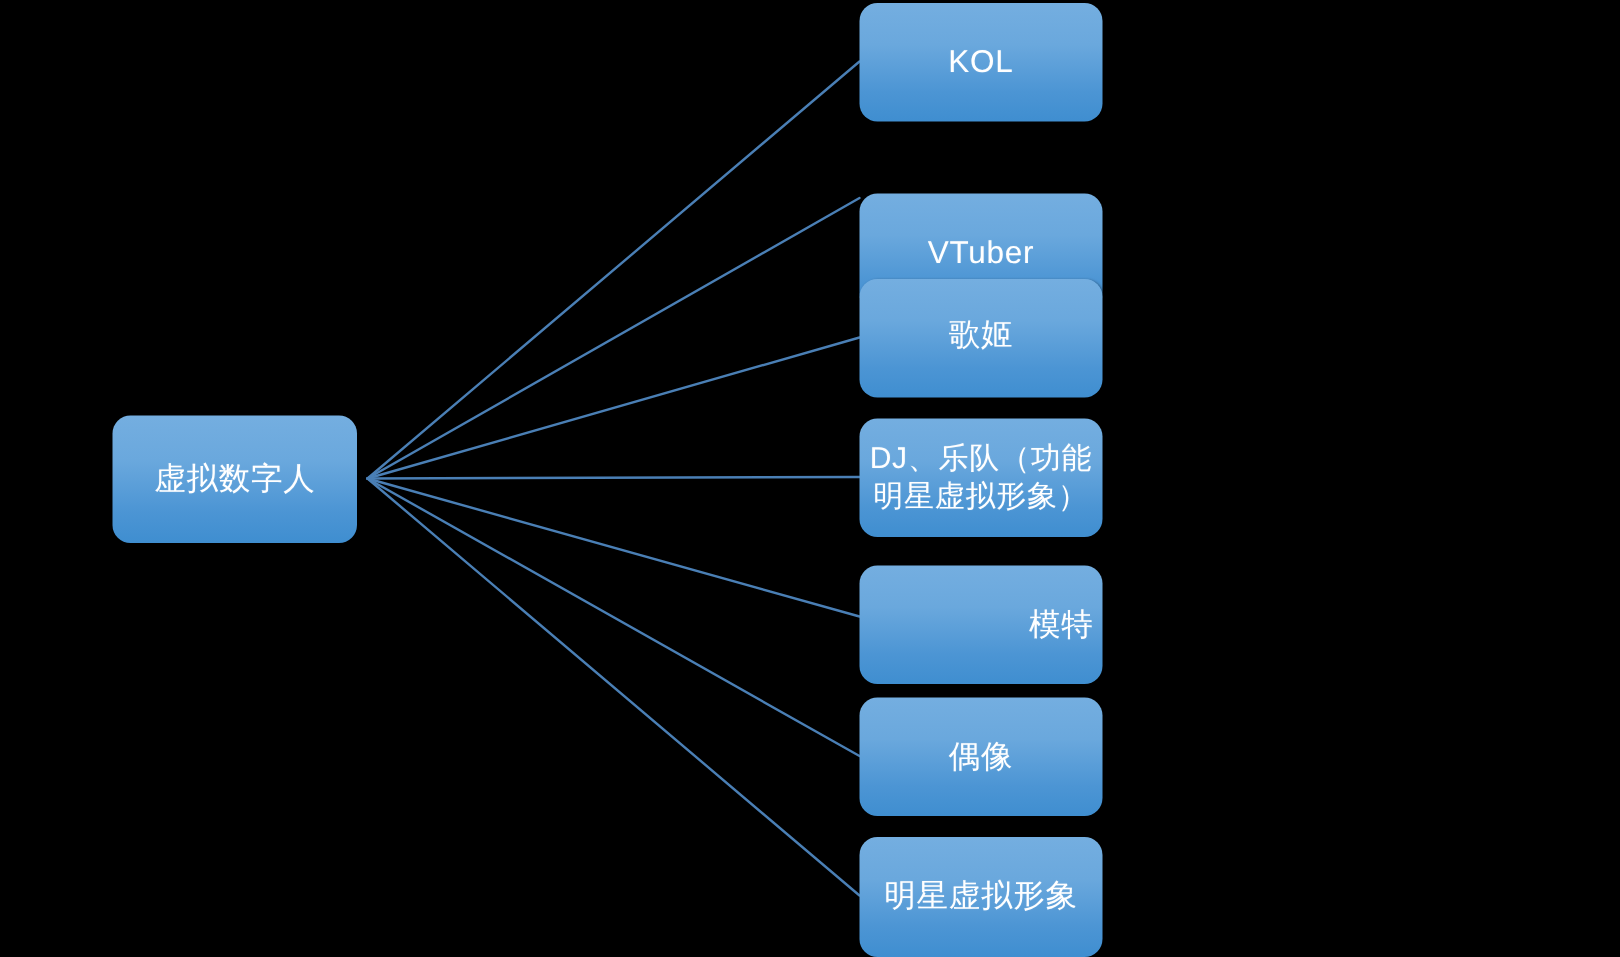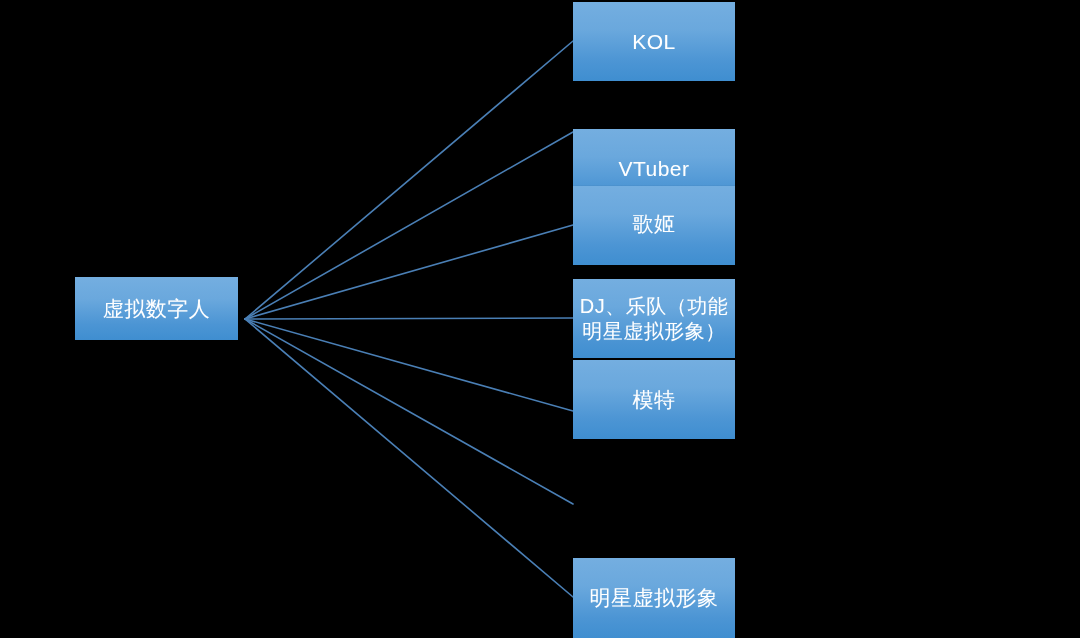--- a/index.html
+++ b/index.html
@@ -19,55 +19,55 @@
     position: absolute;
     left: 0;
     top: 0;
     width: 1080px;
     height: 638px;
     pointer-events: none;
   }
   .node {
     position: absolute;
     box-sizing: border-box;
-    border-radius: 0;
+    border-radius: 12px;
     background: linear-gradient(180deg, #74aee0 0%, #6aa8dd 35%, #4c95d4 75%, #3f8ed0 100%);
     color: #ffffff;
     display: flex;
     align-items: center;
     justify-content: center;
     text-align: center;
     line-height: 1.22;
     letter-spacing: 0.5px;
     text-shadow: 0 0 1px rgba(255,255,255,0.25);
     box-shadow: 1px 1px 2px rgba(0,0,0,0.45);
   }
   .node-label {
     display: block;
     padding: 0 6px;
     white-space: pre-line;
   }
   #source-node {
     left: 75px;
     top: 277px;
     width: 163px;
-    height: 63px;
+    height: 85px;
     font-size: 21px;
   }
   .leaf {
     left: 573px;
     width: 162px;
     height: 79px;
     font-size: 21px;
   }
   .leaf-0 { top: 2px; }
   .leaf-1 { top: 93px; margin-top: 36px; }
   .leaf-2 { top: 186px; font-family: Liberation Mono, monospace; }
   .leaf-3 { top: 279px; font-size: 20px; }
-  .leaf-4 { top: 360px; }
+  .leaf-4 { top: 377px; justify-content: flex-end; }
   .leaf-5 { top: 465px; }
   .leaf-6 { top: 558px; height: 80px; }
 </style>
 </head>
 <body>
 
 <div id="canvas">
 
   <svg id="edges" viewBox="0 0 1080 638" xmlns="http://www.w3.org/2000/svg">
     <g id="edge-group" stroke="#4a7fb5" stroke-width="1.6" fill="none" stroke-linecap="round">
@@ -99,18 +99,21 @@
 
   <div class="node leaf leaf-3">
     <span class="node-label">DJ、乐队（功能
 明星虚拟形象）</span>
   </div>
 
   <div class="node leaf leaf-4">
     <span class="node-label">模特</span>
   </div>
 
+  <div class="node leaf leaf-5">
+    <span class="node-label">偶像</span>
+  </div>
 
   <div class="node leaf leaf-6">
     <span class="node-label">明星虚拟形象</span>
   </div>
 
 </div>
 
 </body></html>

